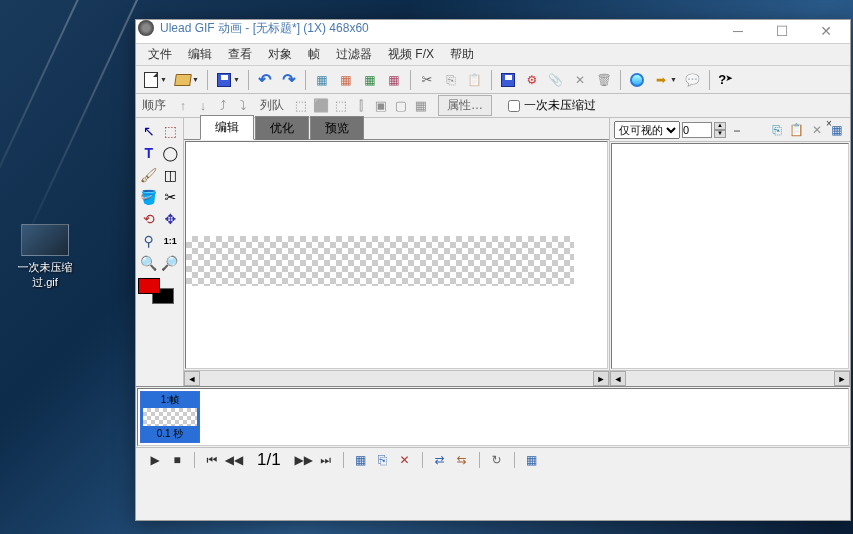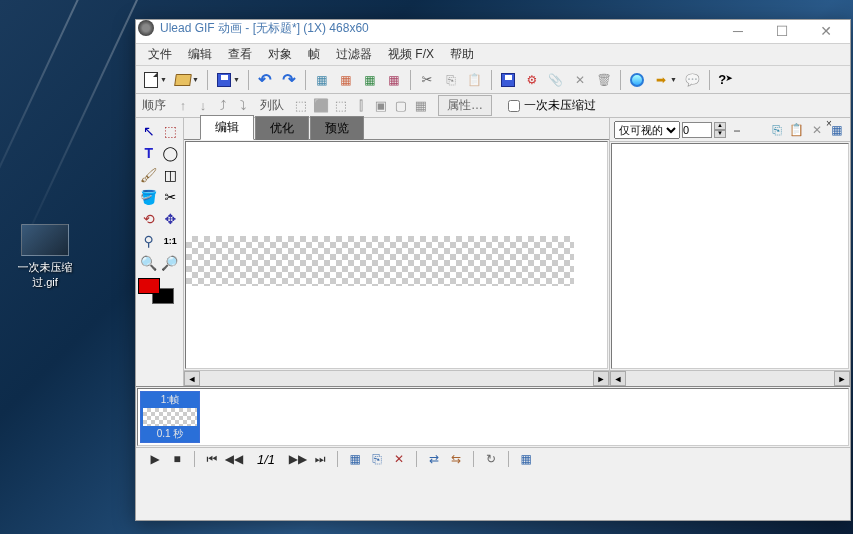--- a/index.html
+++ b/index.html
@@ -66,30 +66,30 @@
 .panel-controls { height: 24px; display: flex; align-items: center; padding: 2px 4px; gap: 2px; border-bottom: 1px solid #c0c0c0;}
 .panel-controls select { height: 18px; font-size: 11px; width: 66px;}
 .panel-controls input[type="text"] { width: 30px; height: 16px; font-size: 11px; border: 1px solid #888; }
 .spin-btns { display:flex; flex-direction:column; width:12px;}
 .spin-btns span{ height:8px; font-size:6px; background:#ddd; border:1px solid #999; line-height:5px; text-align:center;}
 .panel-tb-btn { width: 18px; height: 18px; display: flex; align-items: center; justify-content: center; cursor: pointer; font-size: 12px; }
 .layers-area { flex: 1; background: #fff; border: 1px inset #ccc; margin: 1px; }
 
 .timeline { height: 82px; background: #f0f0f0; border-top: 1px solid #888; display: flex; flex-direction: column; }
 .frames-strip { flex: 1; background: #fff; border: 1px inset #ccc; margin: 1px; display: flex; align-items: flex-start; padding: 2px; }
-.frame-item { width: 60px; border: 1px solid #3a6fd8; background: #2a6fd8; color: #e5e5e5; text-align: center; }
+.frame-item { width: 60px; border: 1px solid #3a6fd8; background: #2a6fd8; color: #000000; text-align: center; }
 .frame-item .frame-label { font-size: 10px; padding: 1px; }
 .frame-item .frame-thumb { height: 18px; background: #fff; margin: 0 2px;
   background-image: linear-gradient(45deg, #ccc 25%, transparent 25%), linear-gradient(-45deg, #ccc 25%, transparent 25%), linear-gradient(45deg, transparent 75%, #ccc 75%), linear-gradient(-45deg, transparent 75%, #ccc 75%);
   background-size: 8px 8px; background-position: 0 0, 0 4px, 4px -4px, -4px 0; }
 .frame-item .frame-time { font-size: 10px; padding: 1px; }
 .playback-bar { height: 24px; display: flex; align-items: center; padding: 2px 10px; gap: 4px; border-top: 1px solid #c0c0c0;}
 .pb-btn { width: 18px; height: 18px; display: flex; align-items: center; justify-content: center; cursor: pointer; font-size: 12px; color: #333; }
 .pb-sep { width: 1px; height: 16px; background: #b0b0b0; margin: 0 4px; }
-.pb-counter { padding: 0 10px; font-size: 13px; font-style: italic; }
+.pb-counter { padding: 0 10px; font-size: 17px; }
 
 .statusbar { height: 20px; background: #f0f0f0; border-top: 1px solid #c0c0c0; padding: 2px 8px; font-size: 11px; color: #444; display: flex; align-items: center; }
 
 .ico { display: inline-block; }
 .ico-new { width:14px; height:16px; border:1px solid #333; background:#fff; position:relative;}
 .ico-new::after{ content:''; position:absolute; right:-1px; top:-1px; border-width:0 0 5px 5px; border-style:solid; border-color:transparent transparent #333 transparent;}
 .ico-open { width:16px; height:12px; background:#e8c060; border:1px solid #886020; border-radius:1px 1px 0 0; position:relative; transform:skewX(-8deg);}
 .ico-save { width:14px; height:14px; background:#3a5ad8; border:1px solid #1a2a88; position:relative;}
 .ico-save::after{content:''; position:absolute; left:3px; top:1px; width:7px; height:5px; background:#fff;}
 .ico-undo { color:#2a6ad8; font-size:16px; font-weight:bold;}

